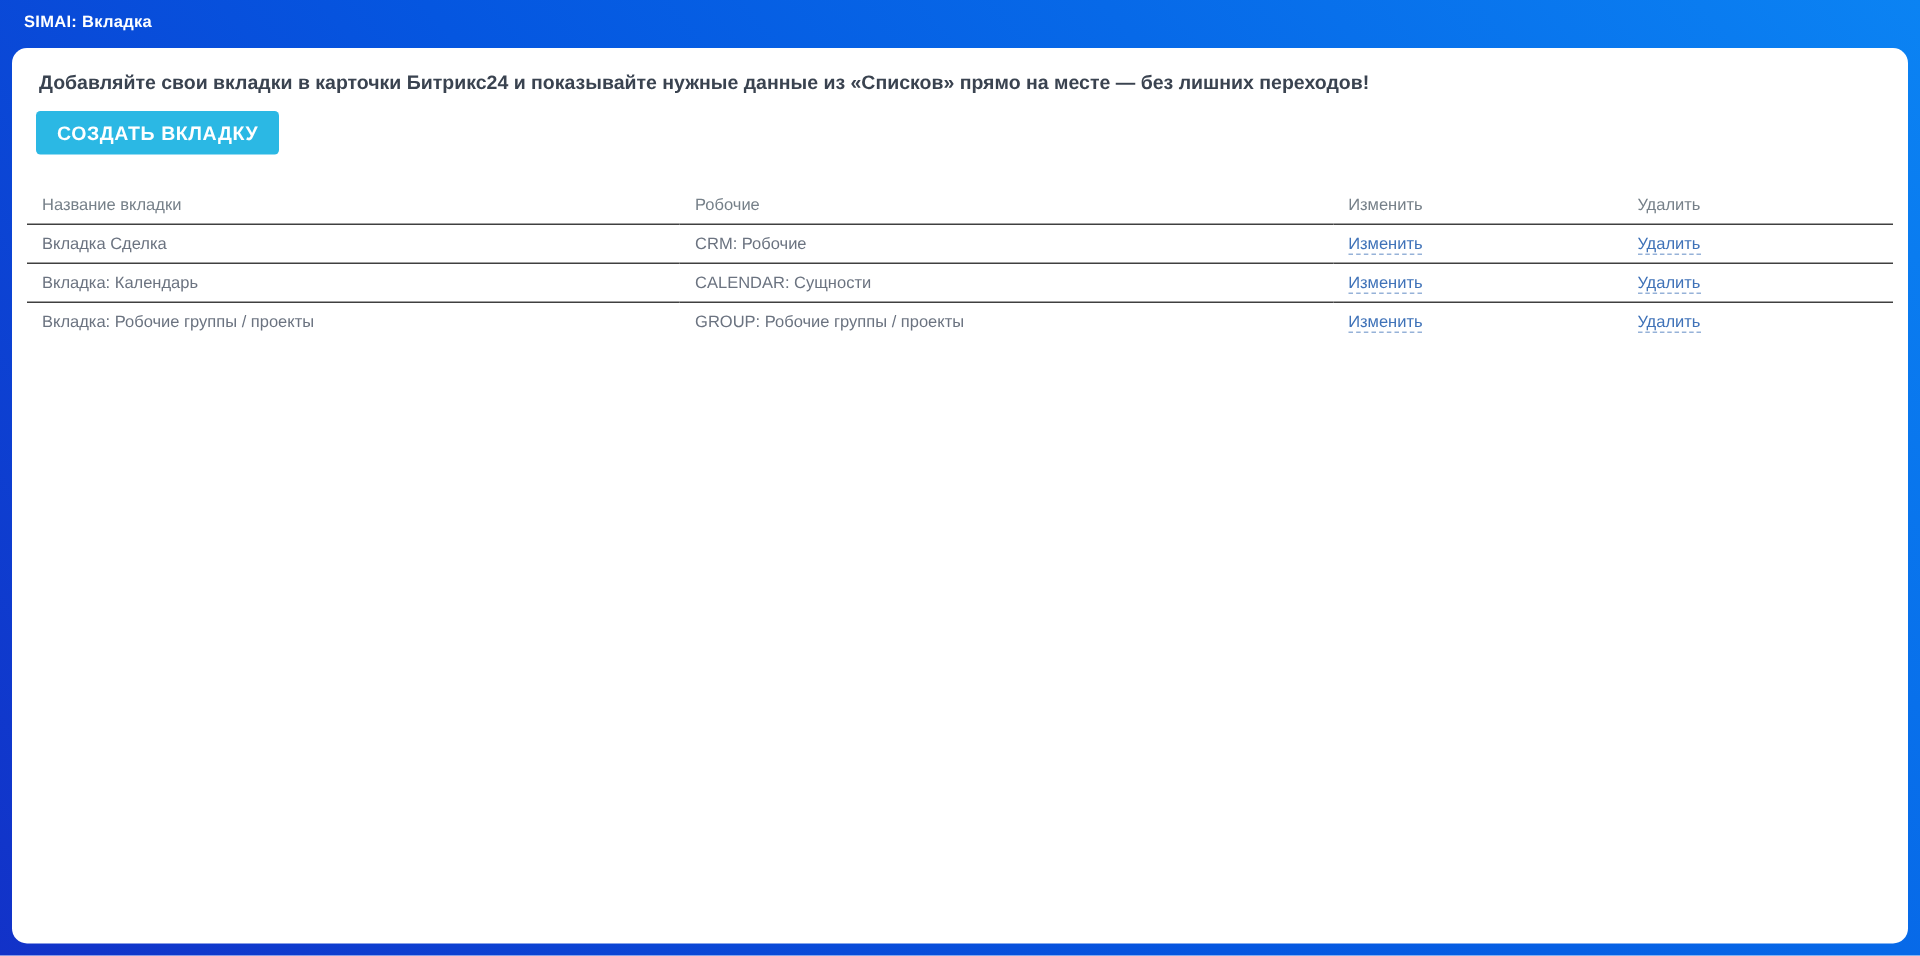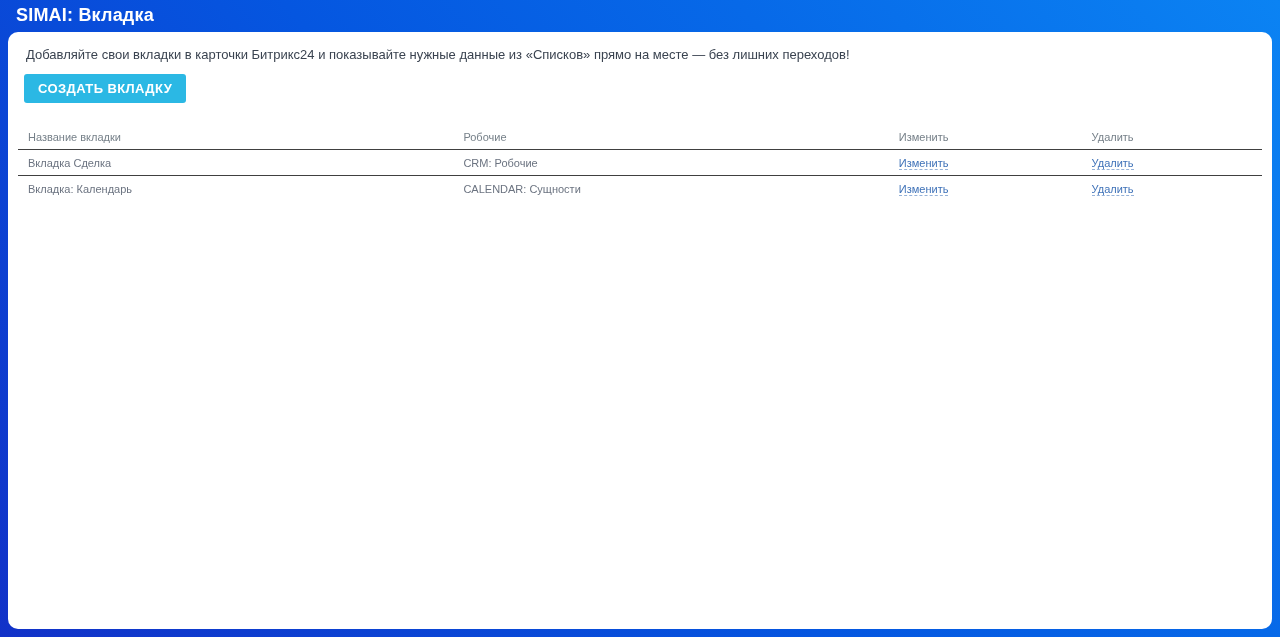--- a/index.html
+++ b/index.html
@@ -13,40 +13,41 @@
     position: relative;
   }
   .topbar {
     height: 32px;
     display: flex;
     align-items: center;
     padding: 0 16px 2px 16px;
   }
   .topbar .title {
     color: #ffffff;
-    font-size: 18px;
+    font-size: 11px;
     font-weight: 700;
     letter-spacing: 0.2px;
   }
   .panel {
     position: absolute;
     left: 8px;
     right: 8px;
     top: 32px;
     bottom: 8px;
     background: #ffffff;
     border-radius: 10px;
     padding: 12px 10px;
     overflow: hidden;
   }
   .desc {
     margin: 2px 8px 0 8px;
     font-size: 13px;
     line-height: 17px;
     color: #3a4350;
+    font-weight: bold;
   }
   .create-btn {
     display: inline-block;
     margin: 11px 0 0 6px;
     background: #2bb8e4;
     color: #ffffff;
     border: none;
     border-radius: 3px;
     font-family: "Liberation Sans", sans-serif;
     font-size: 13px;
@@ -121,15 +122,21 @@
         <td>CRM: Робочие</td>
         <td><a class="action-link">Изменить</a></td>
         <td><a class="action-link">Удалить</a></td>
       </tr>
       <tr>
         <td>Вкладка: Календарь</td>
         <td>CALENDAR: Сущности</td>
         <td><a class="action-link">Изменить</a></td>
         <td><a class="action-link">Удалить</a></td>
       </tr>
+      <tr>
+        <td>Вкладка: Робочие группы / проекты</td>
+        <td>GROUP: Робочие группы / проекты</td>
+        <td><a class="action-link">Изменить</a></td>
+        <td><a class="action-link">Удалить</a></td>
+      </tr>
     </tbody>
   </table>
 </div>
 
 </body></html>

